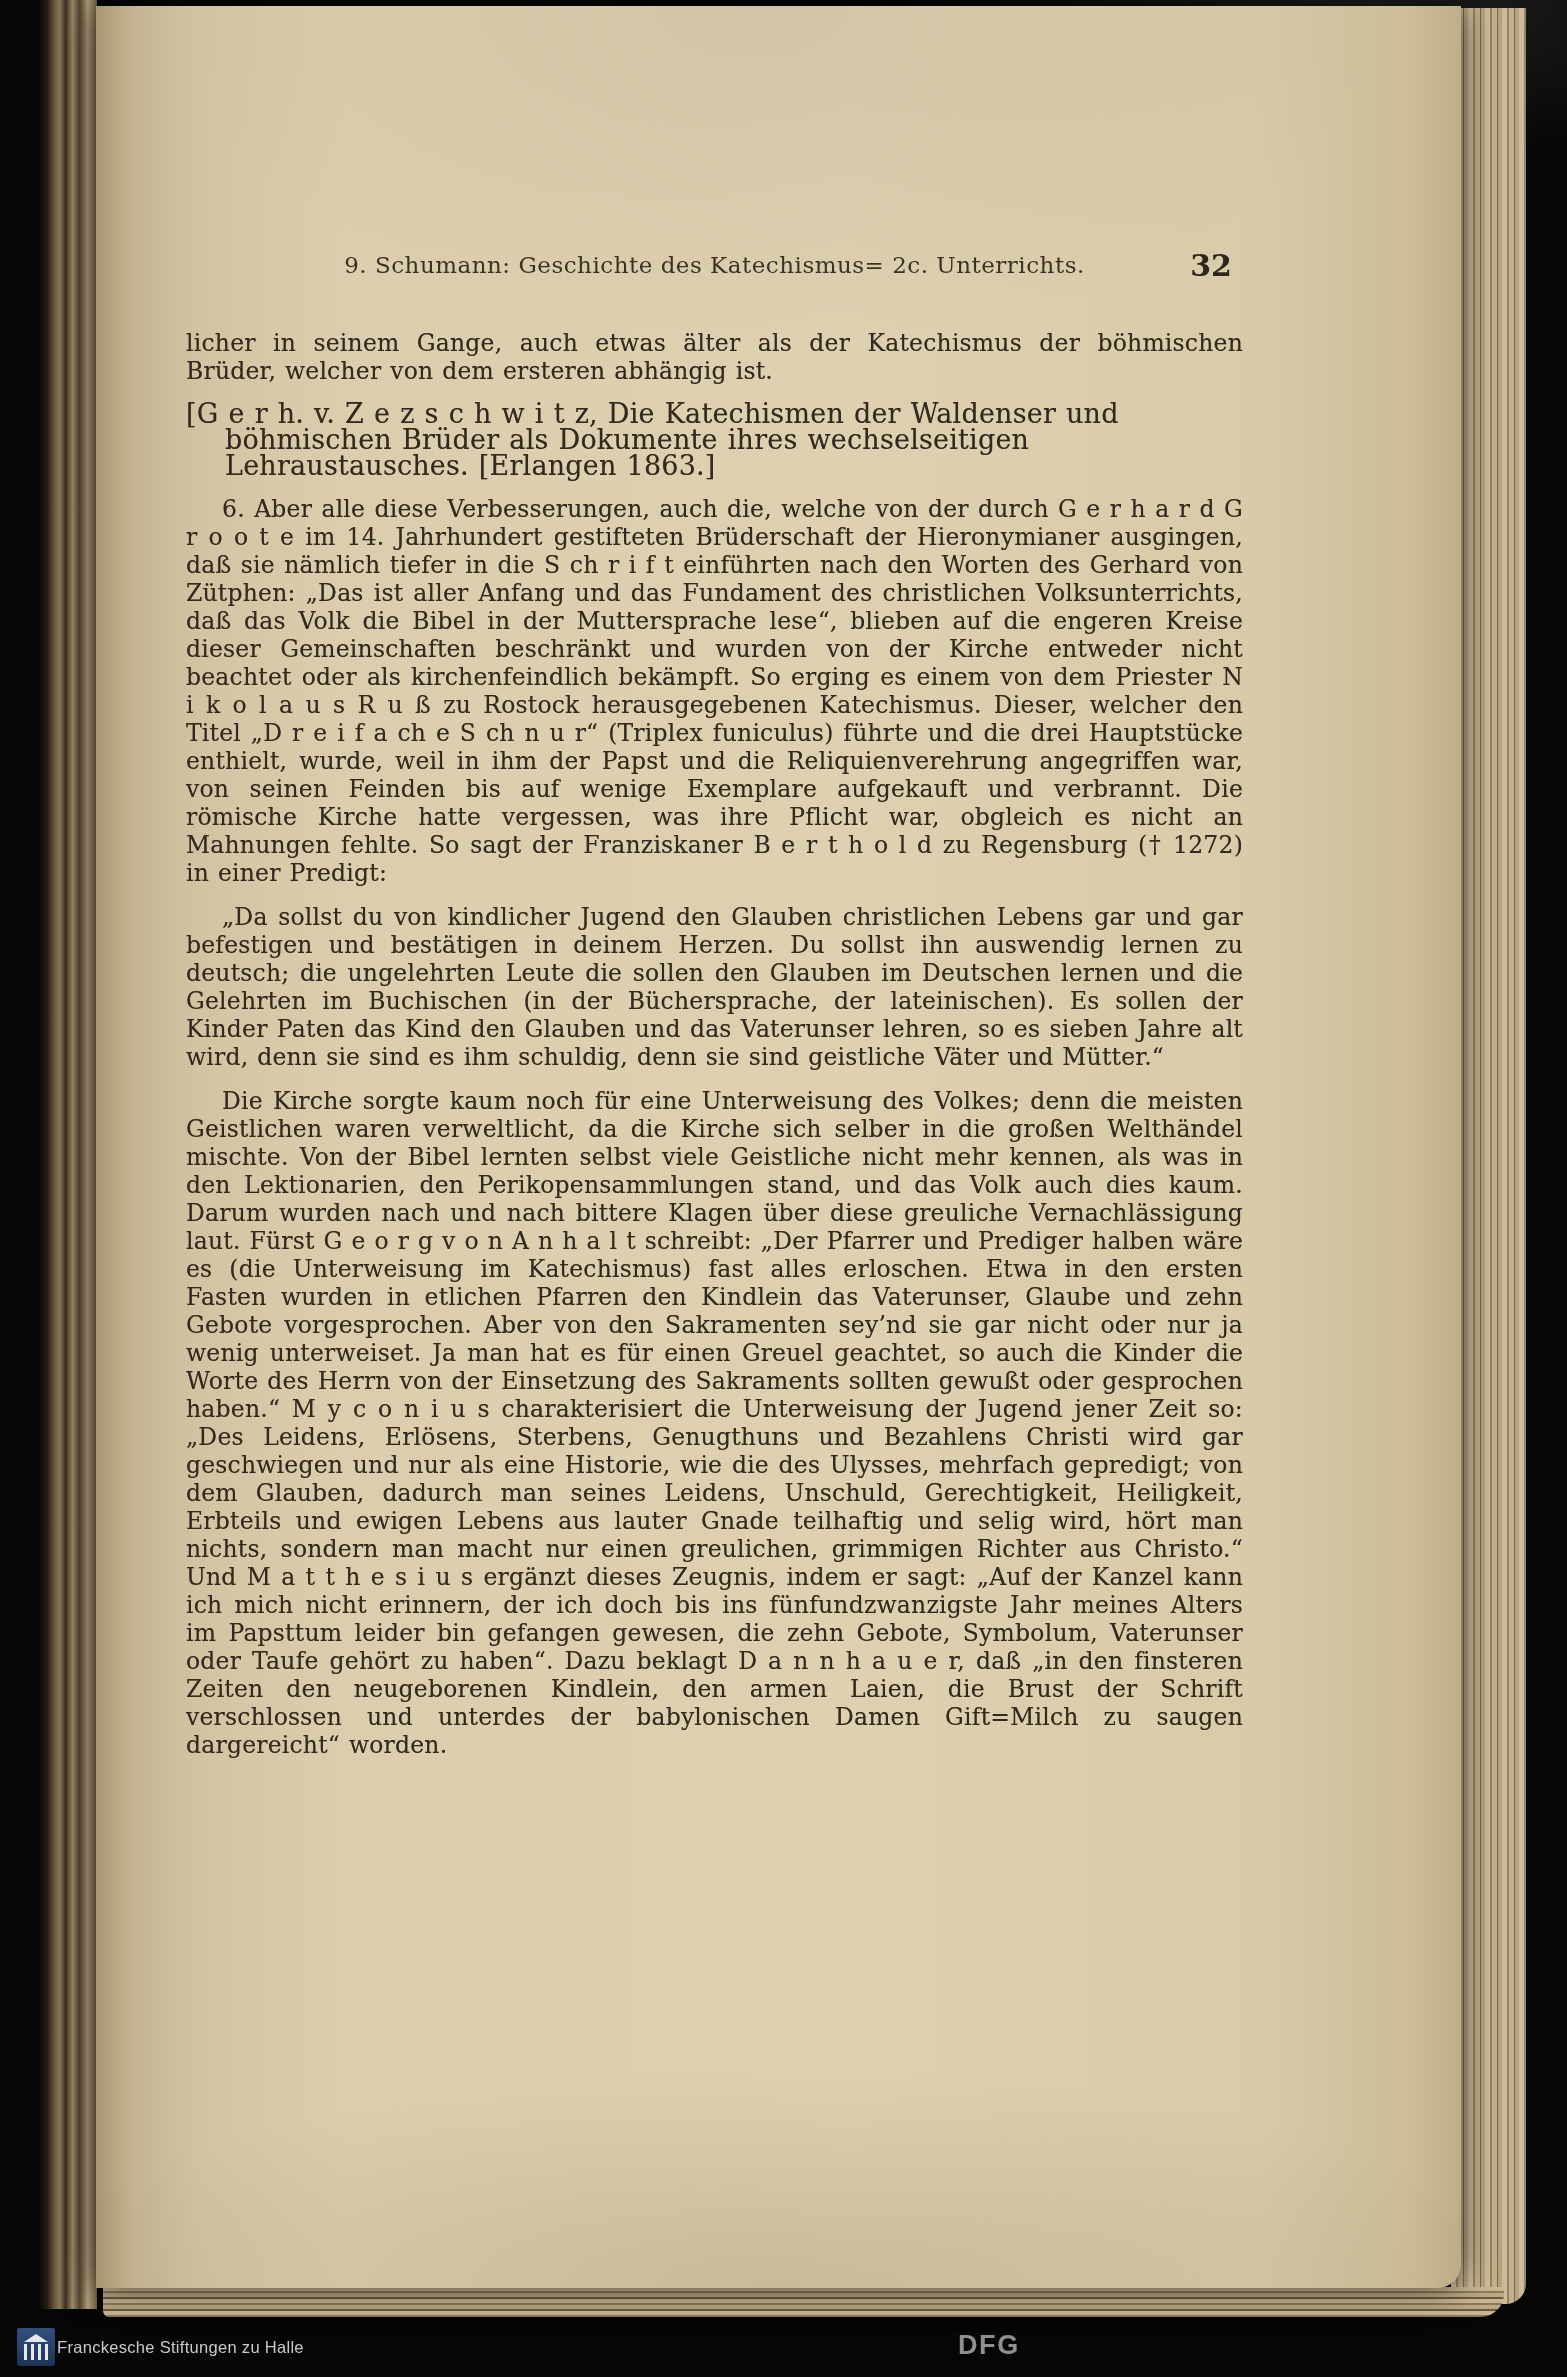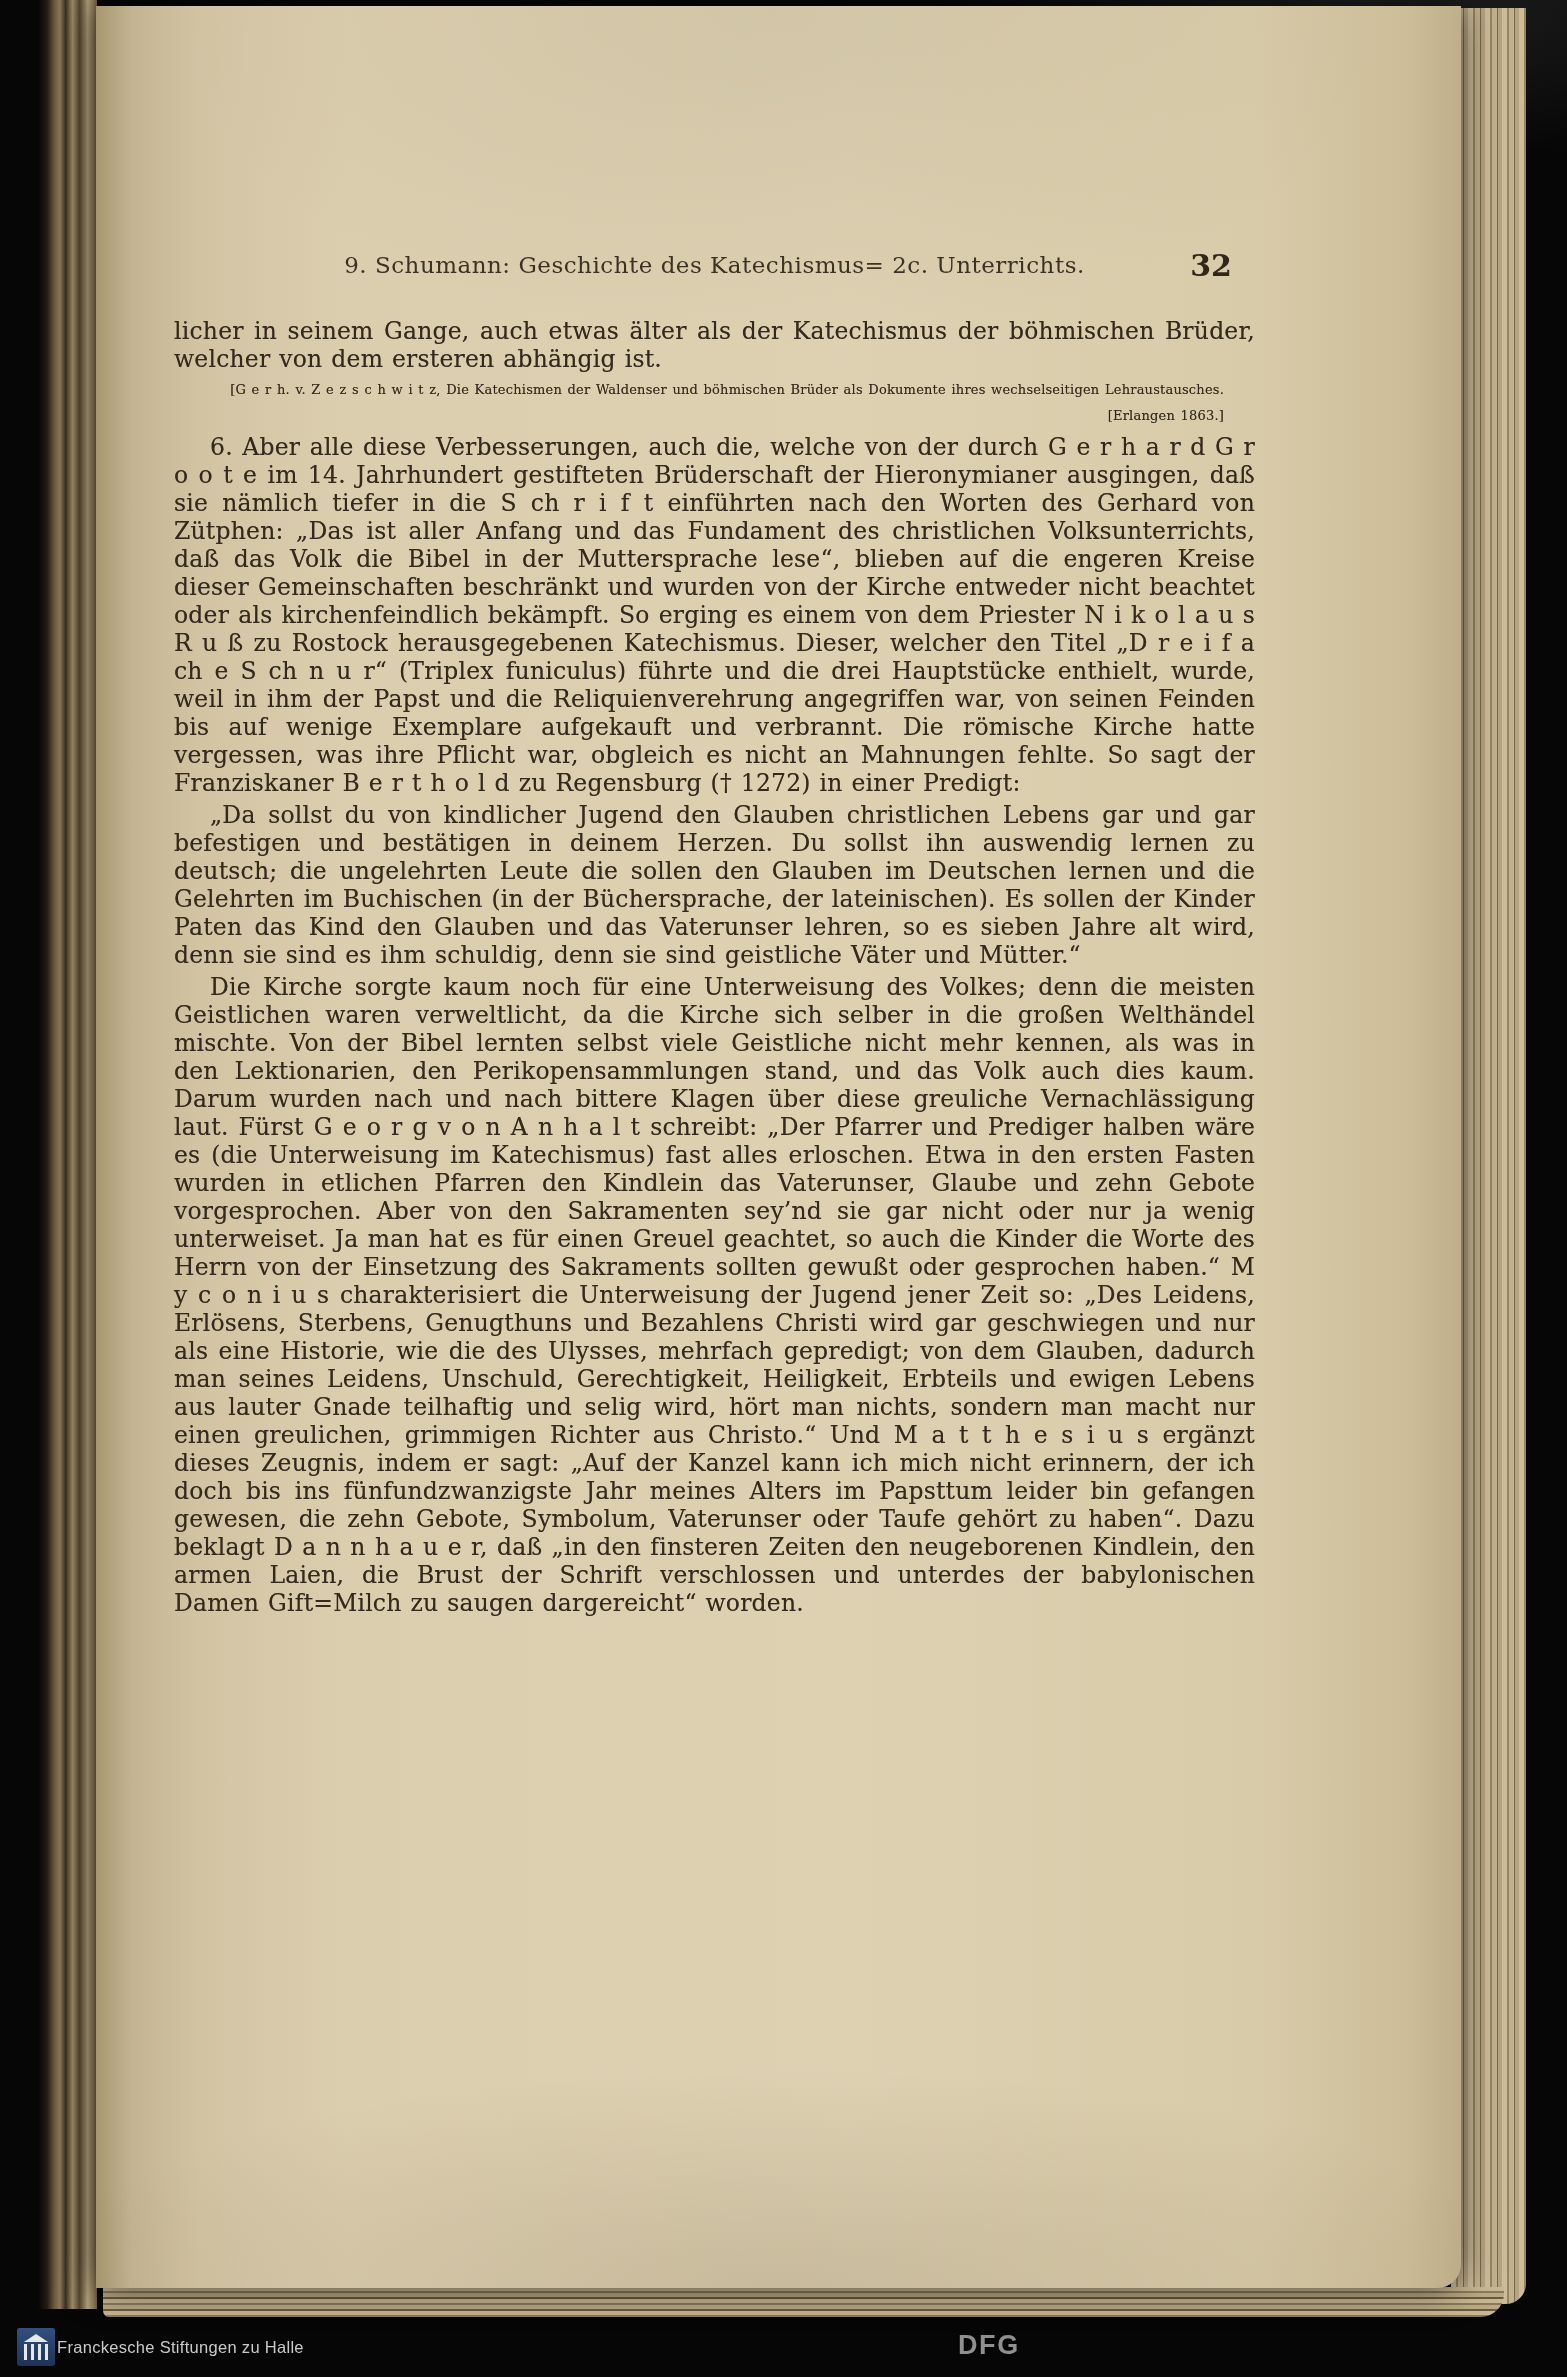--- a/index.html
+++ b/index.html
@@ -67,25 +67,25 @@
     position:absolute; right:27px; top:-4.7px;
     font-size:30px; font-weight:bold; color:#30271b;
   }
   .text-block{
     position:absolute; top:307px; left:74px; width:1089px;
     font-size:23.5px; line-height:28px; text-align:justify;
     letter-spacing:0.2px; word-spacing:1.2px;
     color:var(--ink,#33291c);
     text-shadow:0 0 0.5px rgba(51,41,28,.45);
   }
-  .text-block p{ margin:4px; }
+  .text-block p{ margin:16px; }
   .p-indent{ text-indent:36px; }
   .p-note{
-    font-size:13px; line-height:26px; margin-top:9.4px;
-    padding-left:39px; text-indent:-39px; text-align:right;
+    font-size:27px; line-height:26px; margin-top:9.4px;
+    padding-left:39px; text-indent:-39px; text-align:left;
     width:1050px;
   }
   .p-section{ margin-top:22px; }
   .p-quote{ margin-top:3.1px; }
   .p-final{ margin-top:3.1px; }
   .footer{
     position:absolute; left:0; bottom:0; width:1567px; height:61px;
     font-family:"Liberation Sans","DejaVu Sans",sans-serif;
   }
   .footer-left{

